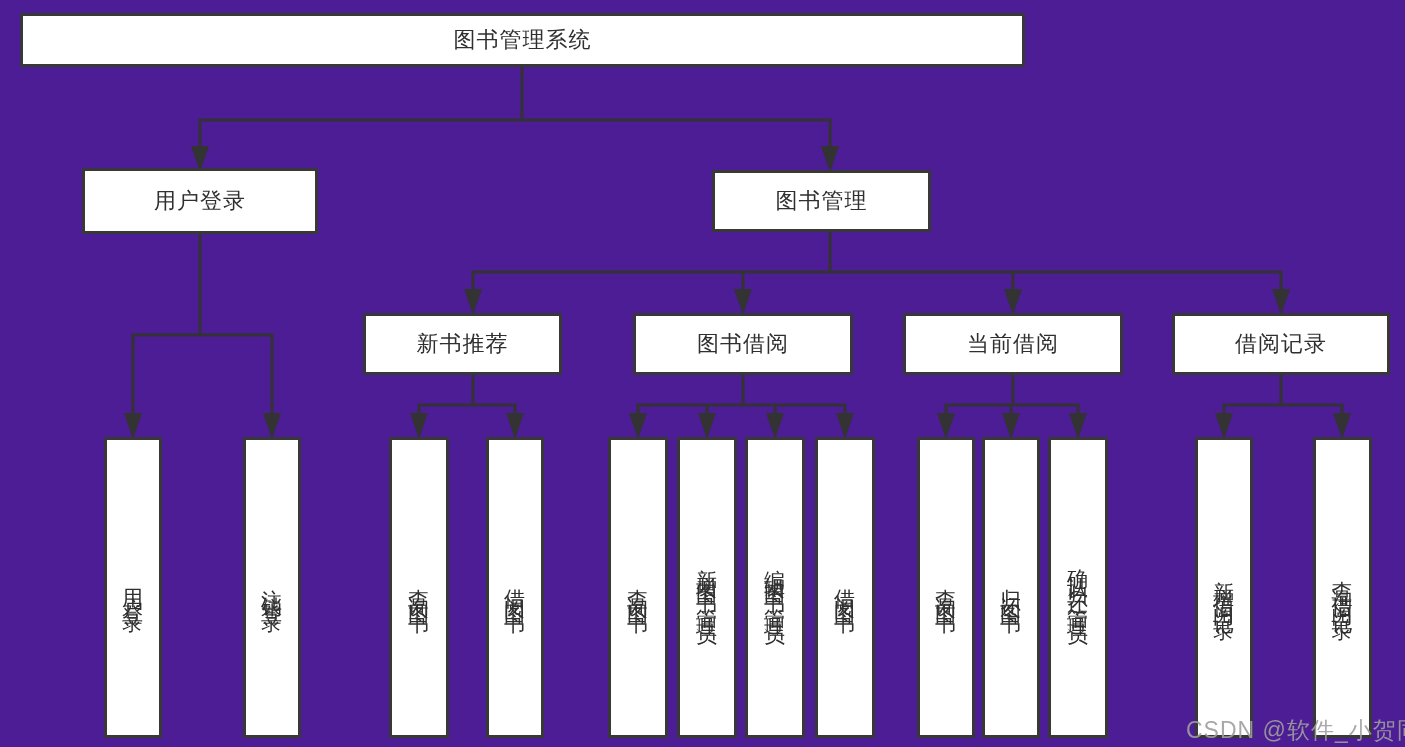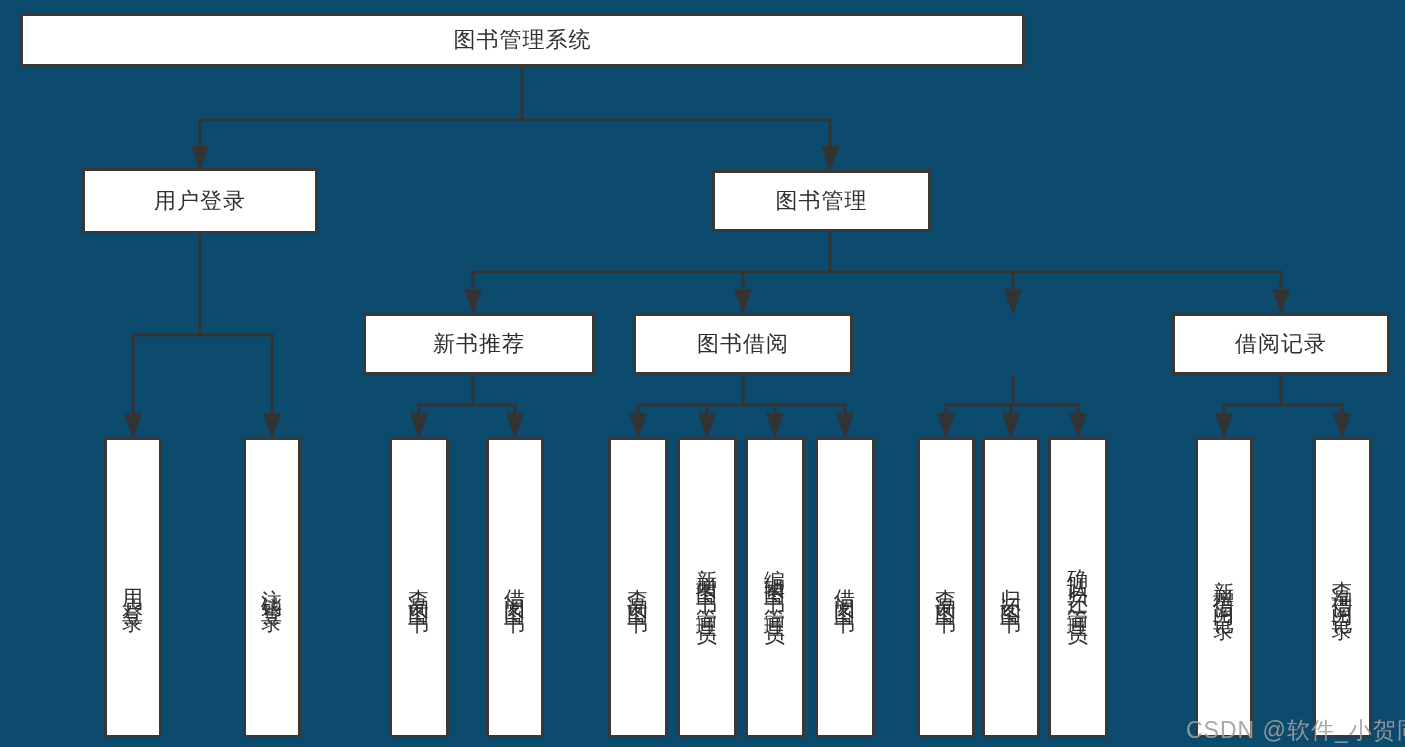--- a/index.html
+++ b/index.html
@@ -1,19 +1,19 @@
 <!DOCTYPE html>
 <html><head>
 <meta charset="utf-8">
 <style>
   html,body{margin:0;padding:0;background:#ffffff;}
   .canvas{
     position:relative;
     width:1405px;height:747px;
-    background:#0c4a6e;
+    background:#4c1d95;
     font-family:"Liberation Sans","DejaVu Sans",sans-serif;
     color:#2f2f2f;
     overflow:hidden;
   }
   .connectors{position:absolute;left:0;top:0;}
   .node{
     position:absolute;
     background:#ffffff;
     border:3px solid #383838;
     box-sizing:border-box;
@@ -95,25 +95,28 @@
     <span class="hlabel">图书管理系统</span>
   </div>
 
   <div class="node" style="left:82px;top:168px;width:236px;height:66px;">
     <span class="hlabel">用户登录</span>
   </div>
   <div class="node" style="left:712px;top:170px;width:219px;height:62px;">
     <span class="hlabel">图书管理</span>
   </div>
 
-  <div class="node" style="left:363px;top:313px;width:232px;height:62px;">
+  <div class="node" style="left:363px;top:313px;width:199px;height:62px;">
     <span class="hlabel">新书推荐</span>
   </div>
   <div class="node" style="left:633px;top:313px;width:220px;height:62px;">
     <span class="hlabel">图书借阅</span>
+  </div>
+  <div class="node" style="left:903px;top:313px;width:220px;height:62px;">
+    <span class="hlabel">当前借阅</span>
   </div>
   <div class="node" style="left:1172px;top:313px;width:218px;height:62px;">
     <span class="hlabel">借阅记录</span>
   </div>
 
   <div class="node leaf" style="left:104px;">
     <span class="vtext">用户登录</span>
   </div>
   <div class="node leaf" style="left:243px;">
     <span class="vtext">注销登录</span>

